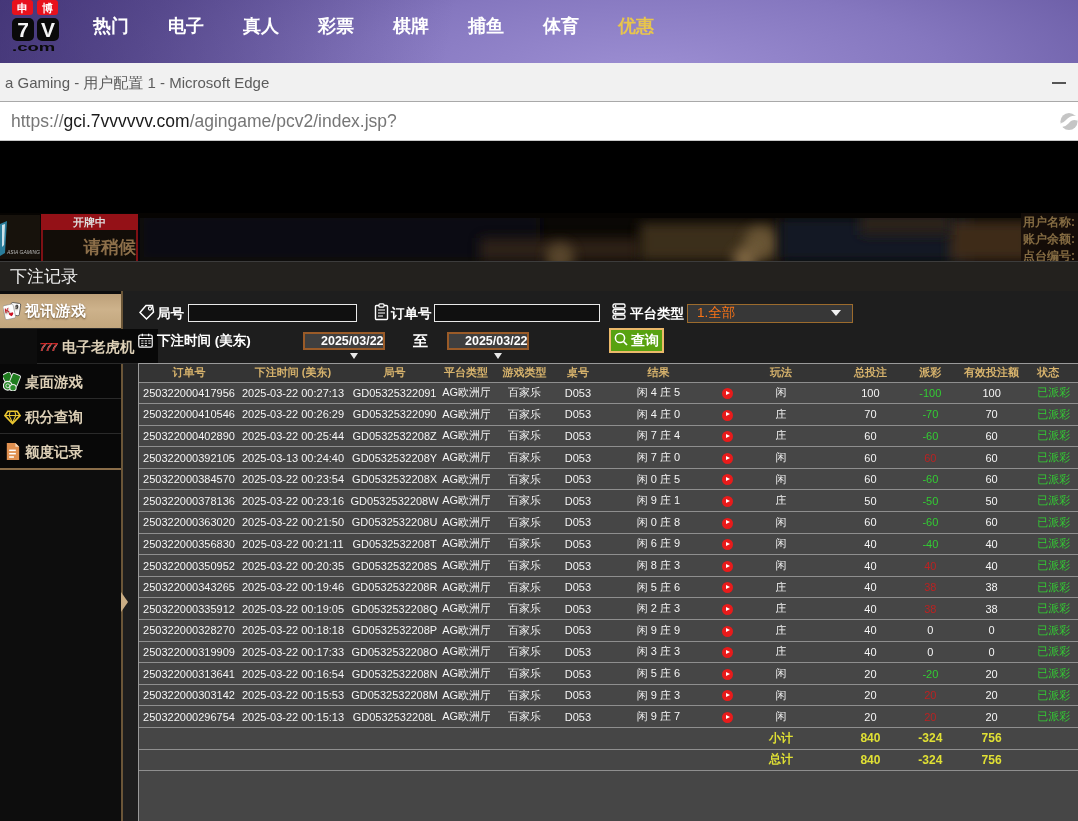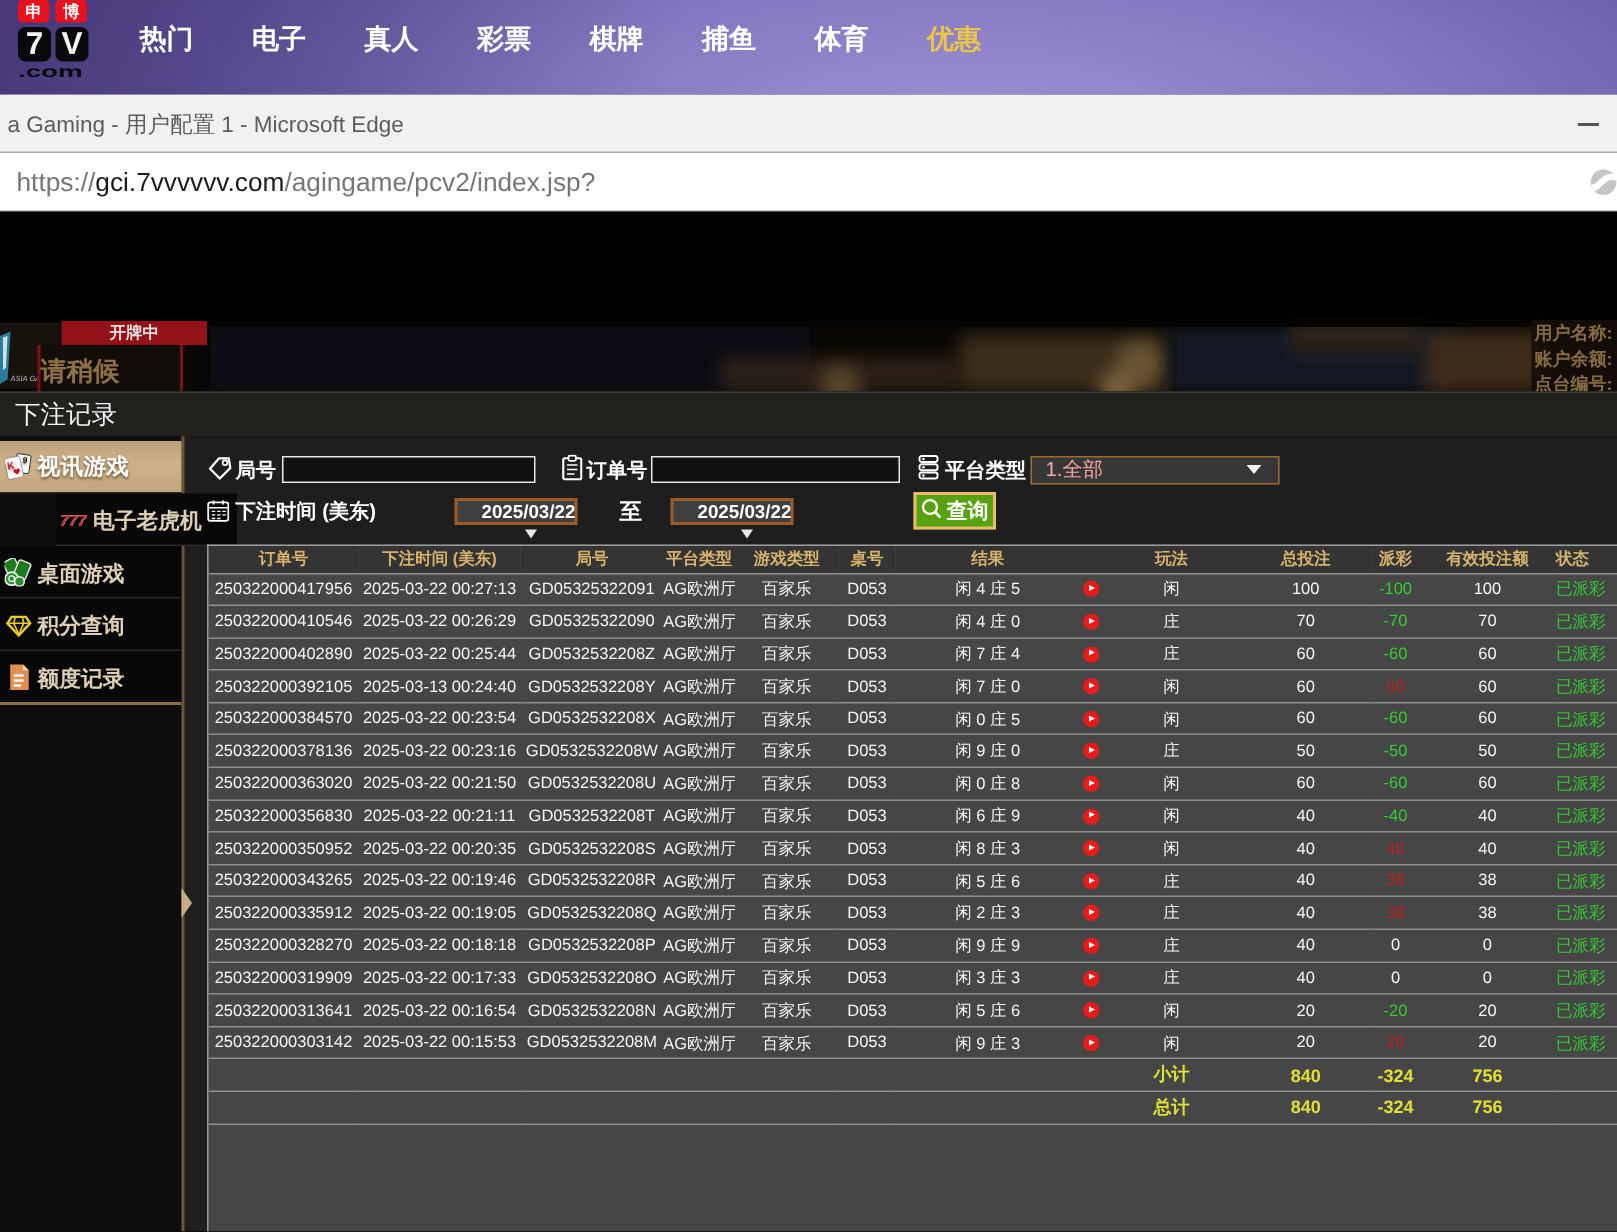--- a/index.html
+++ b/index.html
@@ -28,41 +28,41 @@
 #urltext { position:absolute; left:11px; top:111px; font-size:17.5px; color:#767676; }
 #urltext b { color:#1b1b1b; font-weight:normal; }
 
 
 #blackgap { left:0; top:141px; width:1078px; height:72px; background:#000; }
 
 
 #strip { left:0; top:213px; width:1078px; height:48px; background:#0d0a07; overflow:hidden; }
 #agshield { left:0px; top:2px; width:40px; height:44px; }
 #redban { left:41px; top:1px; width:97px; height:16px; background:#941117; color:#dedede; font-size:11px; font-weight:bold; text-align:center; line-height:16px; }
-#waitbox { left:25px; top:17px; width:97px; height:31px; background:#120d08; border-left:2px solid #7e1014; border-right:2px solid #7e1014; color:#8d6f4a; font-size:17.5px; font-weight:bold; text-align:left; line-height:34px; }
+#waitbox { left:41px; top:17px; width:97px; height:31px; background:#120d08; border-left:2px solid #7e1014; border-right:2px solid #7e1014; color:#8d6f4a; font-size:17.5px; font-weight:bold; text-align:right; line-height:34px; }
 #acctbox { left:1021px; top:0px; width:57px; height:48px; background:rgba(22,14,9,0.88); color:#846b42; font-size:12px; font-weight:bold; line-height:17px; padding:1px 0 0 2px; white-space:nowrap; overflow:hidden; }
 
 
 #recordbar { left:0; top:261px; width:1078px; height:30px; background:#23211e; border-top:1px solid #3c3c3c; color:#f2f2f2; font-size:17px; line-height:29px; padding-left:10px; }
 
 
 #content { left:0; top:291px; width:1078px; height:530px; background:#1e1e1e; }
 #sidebar { left:0; top:0; width:121px; height:530px; background:#0d0d0d; }
 #sidedivider { left:121px; top:0; width:2px; height:530px; background:#6b5638; }
 .menuitem { position:absolute; left:0; width:121px; height:35px; box-sizing:border-box; border-bottom:1px solid #2a2a2a; background:#080808; color:#dccfb6; font-size:14.5px; font-weight:bold; }
 .menuitem .mi-label { position:absolute; left:25px; top:9px; font-size:14.5px; }
 .menuitem.active { background:linear-gradient(#bda079 0%, #cdb28b 45%, #c2a67d 100%); color:#ffffff; text-shadow:0 1px 2px rgba(70,45,15,0.75); border-bottom:1px solid #2a2a2a; }
 .menuitem.active .mi-label { font-size:15px; top:8px; left:25px; letter-spacing:0.3px;}
 #arrow { position:absolute; left:121px; top:301px; width:0; height:0; border-left:7px solid #c9ad84; border-top:10px solid transparent; border-bottom:10px solid transparent; }
 .mi-ico { position:absolute; left:3px; top:8px; width:19px; height:19px; }
 
 
 .flabel { position:absolute; color:#fff; font-size:13.5px; font-weight:bold; }
 .finput { position:absolute; background:#101010; border:1.3px solid #e9e9e9; height:18px; }
-#platsel { position:absolute; left:687px; top:13px; width:166px; height:18.5px; background:#373737; border:1.5px solid #9c6b2d; color:#fca5a5; font-size:13.5px; line-height:15px; padding-left:9px; }
+#platsel { position:absolute; left:687px; top:13px; width:166px; height:18.5px; background:#373737; border:1.5px solid #9c6b2d; color:#f97316; font-size:13.5px; line-height:15px; padding-left:9px; }
 #platsel:after { content:""; position:absolute; right:11px; top:5px; border-top:6.5px solid #f2f2f2; border-left:5px solid transparent; border-right:5px solid transparent; }
 .datebox { position:absolute; top:40.5px; width:82px; height:18.5px; background:#3f3f3f; border:2px solid #9a5b28; color:#fff; font-size:12.5px; font-weight:bold; text-align:center; line-height:14px;padding-left:16px; }
 .datebox:after { content:""; display:inline-block; margin-left:4px; border-top:6px solid #e8e8e8; border-left:4.5px solid transparent; border-right:4.5px solid transparent; }
 #zhi { position:absolute; left:413px; top:41px; color:#fff; font-size:15px; font-weight:bold; }
 #querybtn { position:absolute; left:609px; top:36.5px; width:55px; height:25px; background:#58a211; border:2px solid #ecb96a; color:#fff; font-size:14px; font-weight:bold; line-height:20px; text-align:center; }
 
 
 #tablewrap { left:138px; top:363px; width:940px; height:458px; background:#464646; border-top:1px solid #9a9a9a; border-left:1px solid #9a9a9a; }
 table { border-collapse:collapse; table-layout:fixed; width:939px; }
 td { overflow:hidden; white-space:nowrap; text-align:center; padding:0; }
@@ -340,21 +340,21 @@
             <td>60</td>
             <td class="st">已派彩</td>
           </tr>
       <tr class="data">
             <td>250322000378136</td>
             <td>2025-03-22 00:23:16</td>
             <td>GD0532532208W</td>
             <td>AG欧洲厅</td>
             <td>百家乐</td>
             <td>D053</td>
-            <td>闲 9 庄 0</td>
+            <td>闲 9 庄 1</td>
             <td><span class="play"></span></td>
             <td>庄</td>
             <td>50</td>
             <td class="g">-50</td>
             <td>50</td>
             <td class="st">已派彩</td>
           </tr>
       <tr class="data">
             <td>250322000363020</td>
             <td>2025-03-22 00:21:50</td>
@@ -476,20 +476,35 @@
             <td class="st">已派彩</td>
           </tr>
       <tr class="data">
             <td>250322000303142</td>
             <td>2025-03-22 00:15:53</td>
             <td>GD0532532208M</td>
             <td>AG欧洲厅</td>
             <td>百家乐</td>
             <td>D053</td>
             <td>闲 9 庄 3</td>
+            <td><span class="play"></span></td>
+            <td>闲</td>
+            <td>20</td>
+            <td class="r">20</td>
+            <td>20</td>
+            <td class="st">已派彩</td>
+          </tr>
+      <tr class="data">
+            <td>250322000296754</td>
+            <td>2025-03-22 00:15:13</td>
+            <td>GD0532532208L</td>
+            <td>AG欧洲厅</td>
+            <td>百家乐</td>
+            <td>D053</td>
+            <td>闲 9 庄 7</td>
             <td><span class="play"></span></td>
             <td>闲</td>
             <td>20</td>
             <td class="r">20</td>
             <td>20</td>
             <td class="st">已派彩</td>
           </tr>
       <tr class="sum">
             <td></td>
             <td></td>

